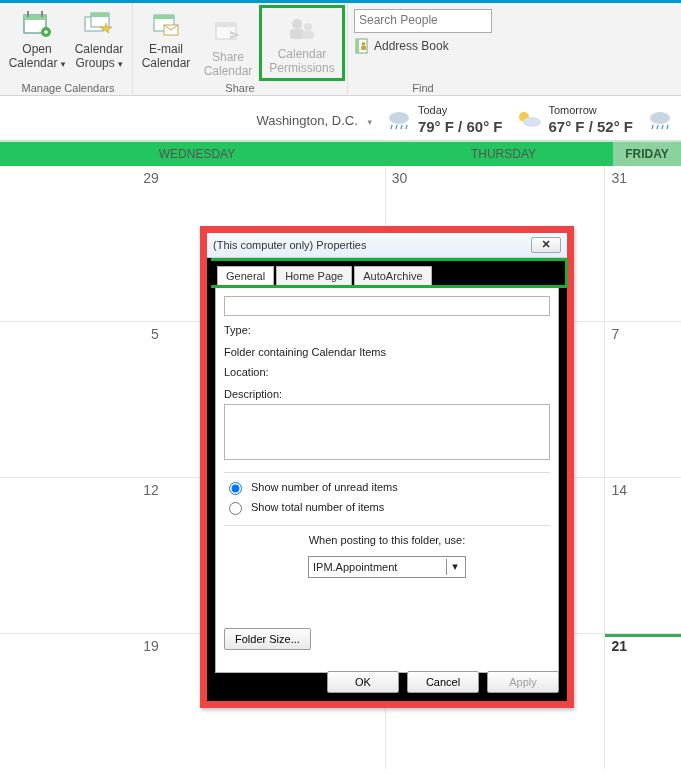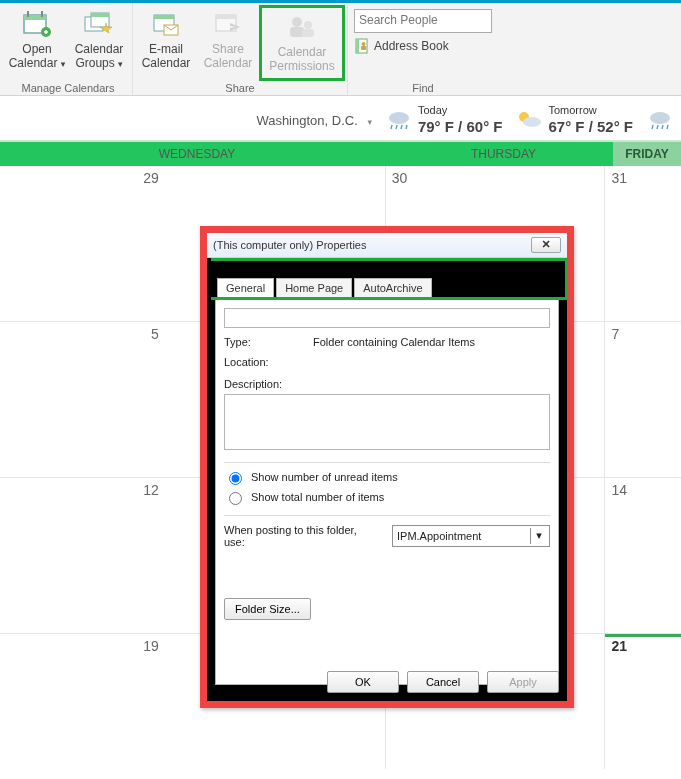--- a/index.html
+++ b/index.html
@@ -29,21 +29,21 @@
   border-right: 1px solid #e1e1e1;
 }
 .group:last-child { border-right: none; }
 .group-body { display: flex; flex: 1; }
 .group-label { text-align: center; font-size: 11px; color: #666; padding: 1px 0; }
 .btn-v {
   display: flex; flex-direction: column; align-items: center; justify-content: flex-start;
   width: 58px; padding: 4px 2px 2px 2px; text-align: center; line-height: 1.15;
   color: #444; cursor: default;
 }
-.btn-v.disabled { color: #a8a8a8; }
+.btn-v.disabled { color: #a8a8a8; justify-content: flex-end; }
 .icon32 { width: 32px; height: 32px; margin-bottom: 2px; }
 .caret { font-size: 9px; }
 .find-col { display: flex; flex-direction: column; gap: 3px; padding: 4px 4px 0 4px; }
 .search {
   border: 1px solid #ababab; background: #fff; height: 20px; width: 128px;
   padding: 1px 4px; color: #777; font-size: 12px; line-height: 18px;
 }
 .addr { display: flex; align-items: center; gap: 4px; height: 20px; color: #444; cursor: default; }
 .highlight-box { border: 3px solid #1faa3a; }
 .weatherbar {
@@ -86,21 +86,21 @@
   border-bottom: 1px solid #c8d4e3;
   display: flex; align-items: center; justify-content: space-between;
   padding: 0 6px; font-size: 11px; color: #333;
 }
 .closex {
   width: 28px; height: 14px; border: 1px solid #9aa; border-radius: 2px;
   background: linear-gradient(#fff,#e8e8e8); text-align: center; line-height: 12px;
   font-weight: bold; cursor: default;
 }
 .tabsrow {
-  display: flex; align-items: flex-end; height: 24px; padding: 12px 6px 0 6px;
+  display: flex; align-items: flex-end; height: 24px; padding: 0 6px 0 6px;
   border: 3px solid #1faa3a; border-width: 3px 3px 3px 0;
   margin: 0 -1px 0 4px;
 }
 .tab {
   border: 1px solid #b5b5b5; border-bottom: none;
   padding: 3px 8px; margin-right: 2px; background: #f4f4f4;
   font-size: 11px; color: #333; cursor: default;
 }
 .tab.active { background: #fff; }
 .tabpanel {
@@ -109,21 +109,21 @@
   position: relative;
 }
 .fld {
   border: 1px solid #b5b5b5; background: #fff; height: 20px; width: 100%;
   box-sizing: border-box;
 }
 .textarea {
   border: 1px solid #b5b5b5; background: #fff; height: 56px; width: 100%;
   box-sizing: border-box; resize: none;
 }
-.row { display: flex; gap: 19px; margin-top: 8px; }
+.row { display: flex; gap: 10px; margin-top: 8px; flex-direction: column; }
 .lbl { width: 70px; }
 .radio-row { display: flex; align-items: center; gap: 6px; margin-top: 4px; }
 .sep { border: none; border-top: 1px solid #ddd; margin: 10px 0 6px 0; }
 .select {
   border: 1px solid #8f8f8f; height: 20px; width: 150px; background: #fff;
   display: flex; align-items: center; justify-content: space-between; padding: 0 2px 0 4px;
 }
 .select .dd { width: 16px; height: 16px; border-left: 1px solid #8f8f8f; text-align: center; line-height: 14px; }
 .btn {
   border: 1px solid #9c9c9c; border-radius: 2px;

